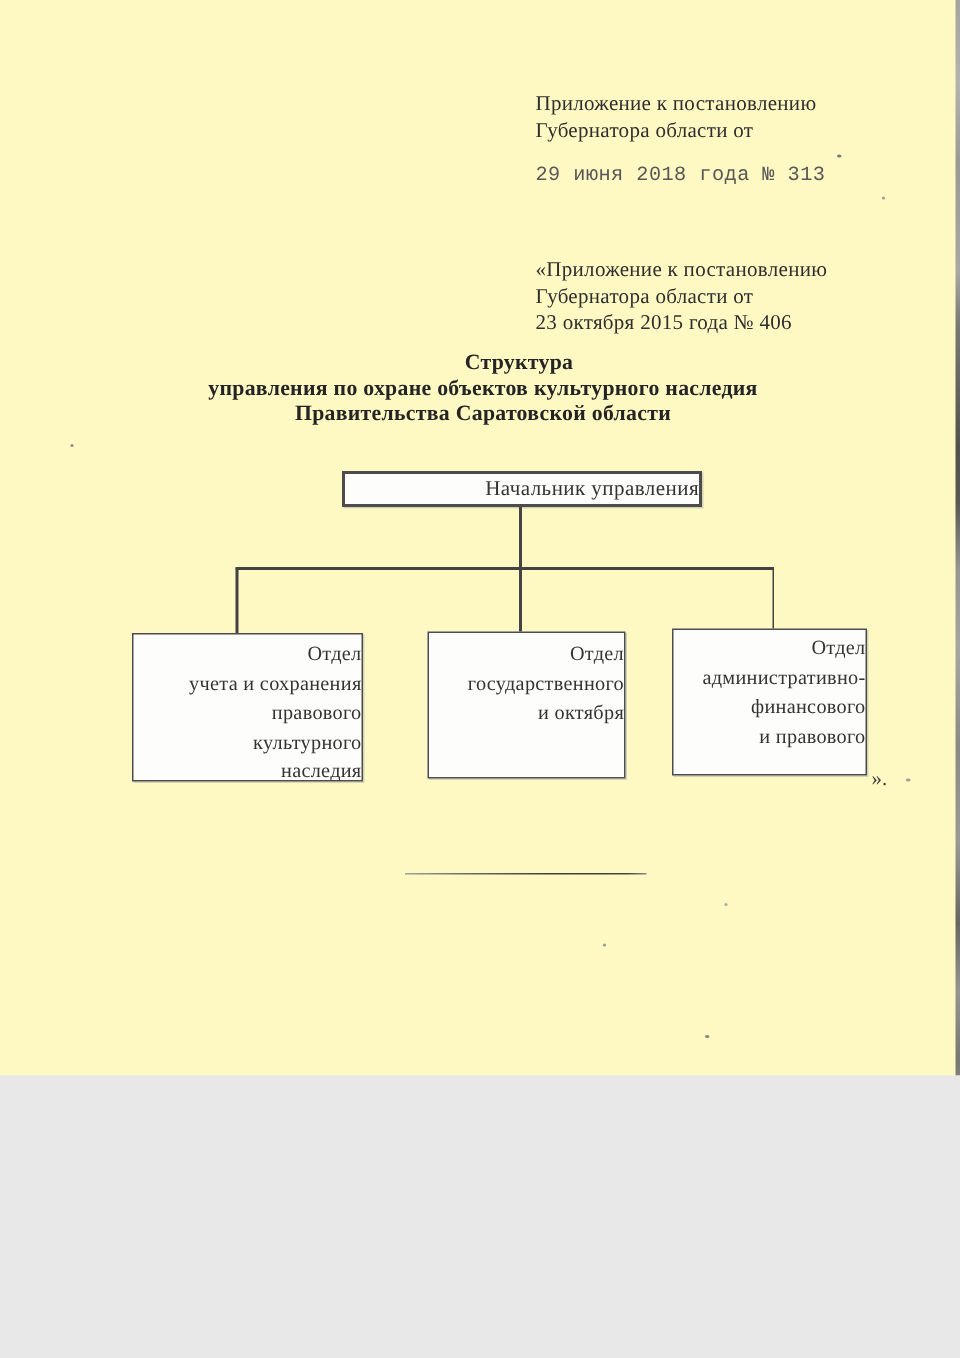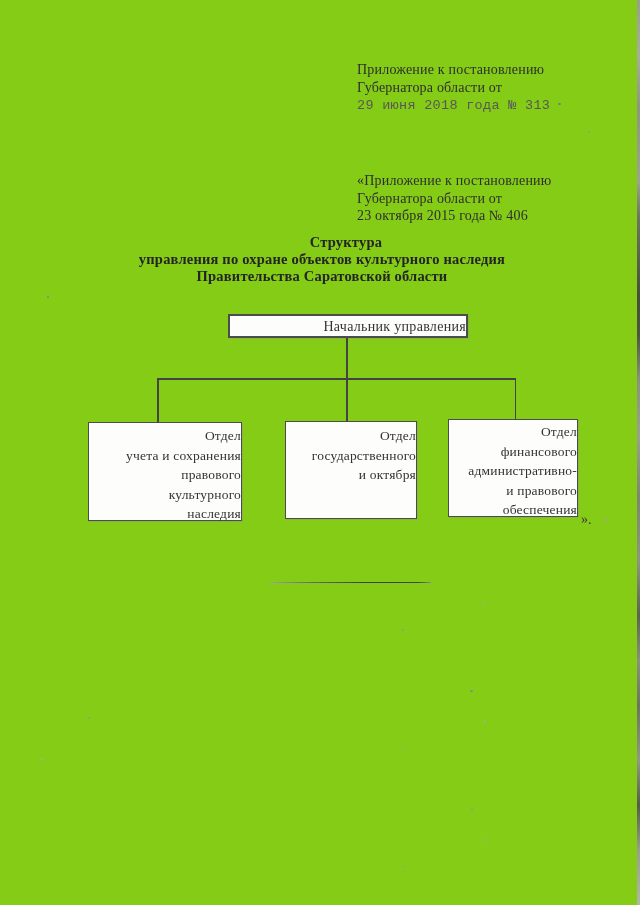--- a/index.html
+++ b/index.html
@@ -1,19 +1,19 @@
 <!DOCTYPE html>
 <html><head>
 <meta charset="utf-8">
 <style>
   html, body { margin: 0; padding: 0; background: #e8e8e8; }
   .page {
     position: relative;
-    width: 640px; height: 905px;
-    background: #84cc16;
+    width: 640px; height: 717px;
+    background: #fef9c3;
     overflow: hidden;
     font-family: "Liberation Serif", serif;
     color: #2e2e2e;
   }
 
   
   .scan-edge {
     position: absolute; right: 0; top: 0; width: 3px; height: 905px;
     background: linear-gradient(180deg,
       #9a9a9a 0%, #ababab 6%, #8f8f8f 12%, #9f9f9f 20%,
@@ -23,21 +23,21 @@
       #4f4f4f 89%, #9b9b9b 94%, #b5b5b5 100%);
     opacity: .9;
   }
 
   
   .annot { position: absolute; left: 357px; font-size: 14px; line-height: 17.5px; letter-spacing: .2px; }
   .annot-2018 { top: 61px; }
   .annot-2015 { top: 132px; margin-top: 40px; }
   .typed {
     font-family: "Liberation Mono", "DejaVu Sans Mono", monospace;
-    font-size: 13.5px; color: #585858; letter-spacing: .3px; margin-top: 1px;
+    font-size: 13.5px; color: #585858; letter-spacing: .3px; margin-top: 13px;
   }
 
   
   .doc-title {
     position: absolute; left: 2px; top: 234px; width: 640px;
     text-align: center; font-weight: bold; font-size: 14.5px; line-height: 17px;
     color: #242424; letter-spacing: .2px;
   }
   .doc-title .t1 { padding-left: 48px; }
 
@@ -125,24 +125,23 @@
   </div>
 
   <div class="box dept dept2">
     <div>Отдел</div>
     <div>государственного</div>
     <div>и октября</div>
   </div>
 
   <div class="box dept dept3">
     <div>Отдел</div>
+    <div>административно-</div>
     <div>финансового</div>
-    <div>административно-</div>
     <div>и правового</div>
-    <div>обеспечения</div>
   </div>
 
   <div class="closing">».</div>
 
   <div class="bottom-rule"></div>
 
   <div class="speck" style="left:47px;  top:296px; width:2px; height:2px; background:#8a8a8a;"></div>
   <div class="speck" style="left:558px; top:103px; width:3px; height:2px; background:#7a7a7a;"></div>
   <div class="speck" style="left:588px; top:131px; width:2px; height:2px; background:#9a9a9a;"></div>
   <div class="speck" style="left:604px; top:519px; width:3px; height:1.5px; background:#a0a0a0;"></div>

